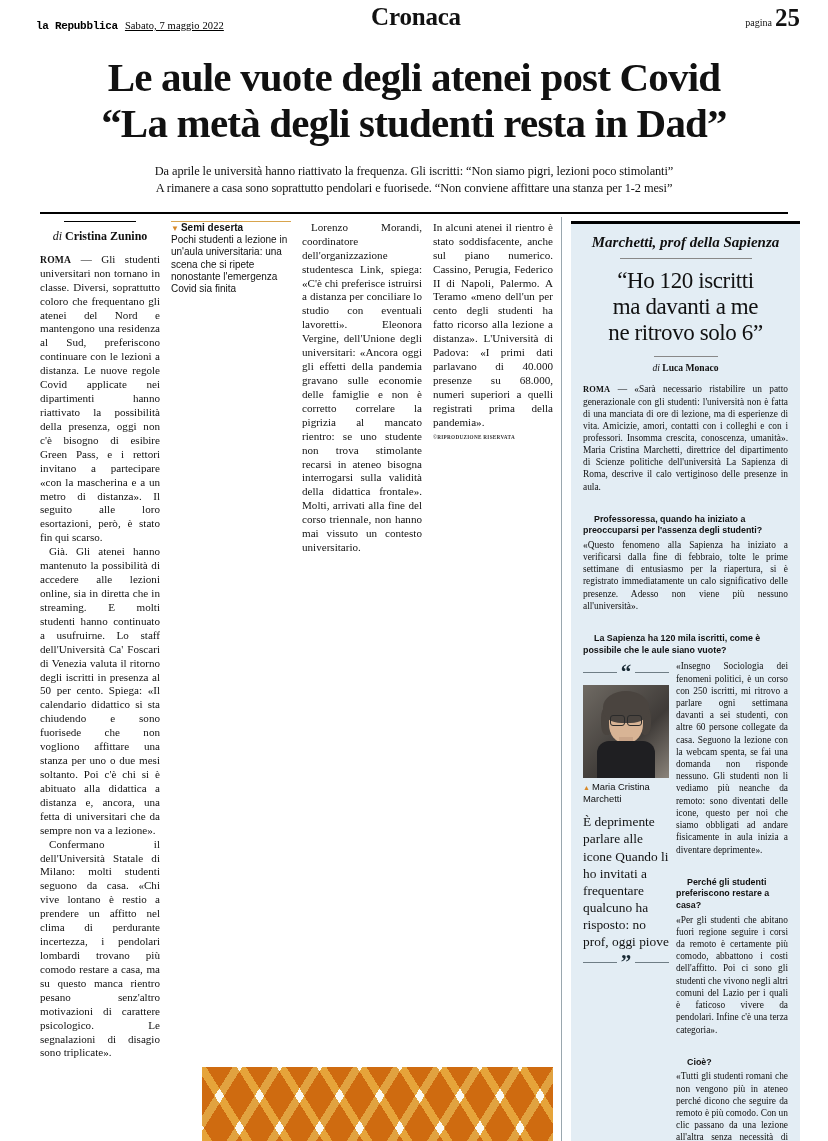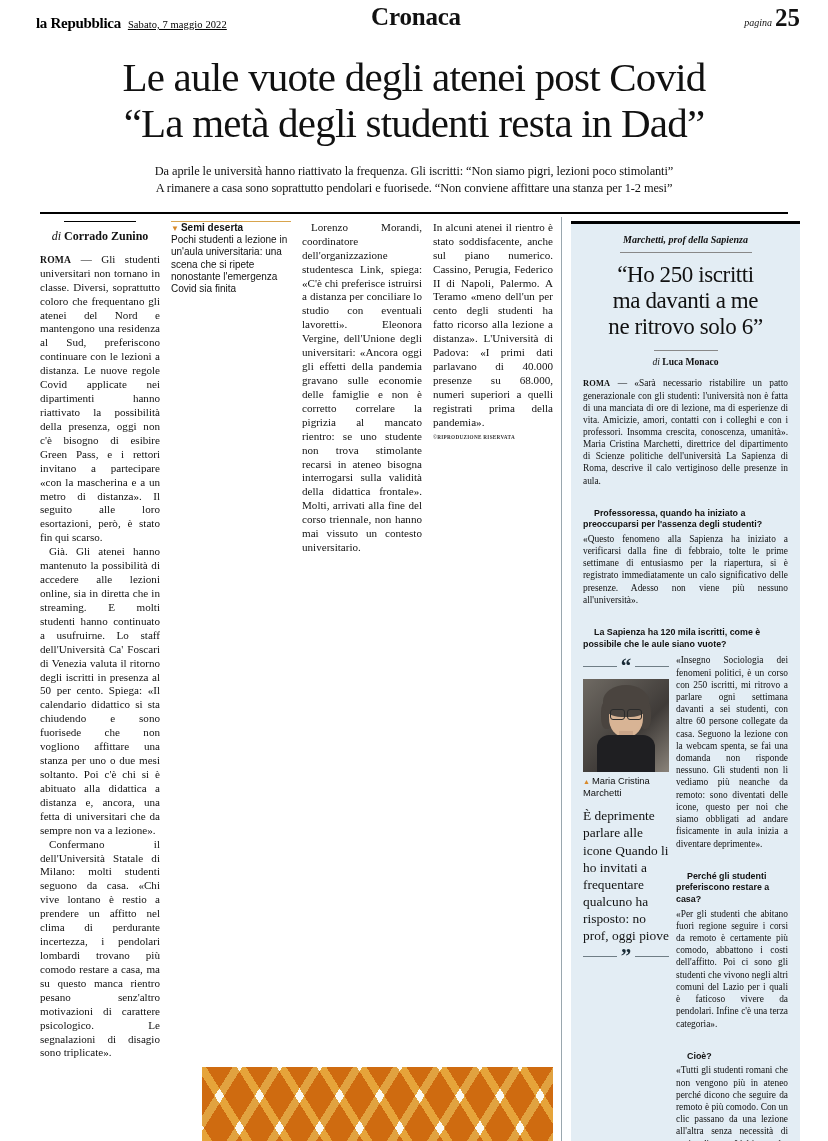--- a/index.html
+++ b/index.html
@@ -13,47 +13,47 @@
   .page { width: 828px; height: 1141px; position: relative; padding: 0; }
 
   
   .masthead {
     display: flex; align-items: flex-end; justify-content: space-between;
     padding: 8px 28px 4px 36px;
     height: 36px;
   }
   .mh-left { display: flex; align-items: baseline; gap: 7px; }
   .rep-logo {
-    font-family: Liberation Serif, serif;
-    font-weight: bold; font-size: 15px; letter-spacing: -0.3px;
+    font-family: Liberation Mono, monospace;
+    font-weight: bold; font-size: 11px; letter-spacing: -0.3px;
     color: #000;
   }
   .mh-date { font-size: 10.5px; color: #000; letter-spacing: 0.1px; text-decoration: underline; }
   .mh-center {
     font-family: "Liberation Serif", serif;
     font-size: 25px; font-weight: bold; letter-spacing: -0.2px;
     position: absolute; left: 4px; right: 0; text-align: center; top: 3px;
   }
   .mh-right { display: flex; align-items: baseline; gap: 3px; }
-  .mh-pagina { font-style: italic; font-size: 10px; }
+  .mh-pagina { font-size: 10px; }
   .mh-pagenum { font-size: 25px; font-weight: bold; font-family: "Liberation Serif", serif; }
 
   
   .topbox { margin: 0 28px 0 40px; border-top: 2px solid #000; }
   .ilcaso {
     text-align: center; font-weight: bold; font-size: 11px;
     letter-spacing: 1.6px; padding: 8px 0 7px;
     border-bottom: 1px solid #000;
   }
 
   
   .headline {
     text-align: center; margin: 18px 42px 0 42px;
     font-family: "Liberation Serif", serif;
-    font-weight: normal;
+    font-weight: bold;
     font-size: 41px; line-height: 1.13; letter-spacing: -0.8px;
   }
   .headline .l2 { display: block; }
   .subhead {
     text-align: center; margin: 16px 86px 0 86px;
     font-size: 12.4px; line-height: 1.42; letter-spacing: -0.1px;
   }
   .subhead div { white-space: nowrap; }
 
   
@@ -121,21 +121,21 @@
     position: absolute; left:0; right:0; top:0; height: 33%;
     background:
       repeating-linear-gradient(122deg, #e8a63c 0 26px, #fdfcf8 26px 34px),
       repeating-linear-gradient(58deg, #e3a442 0 26px, #fdfcf8 26px 34px);
     background-blend-mode: multiply;
   }
 
   
   .rp-inner { padding: 10px 12px 12px; }
   .rp-kicker {
-    text-align:center; font-style: italic; font-weight: bold; font-size: 10px;
+    text-align:center; font-style: italic; font-weight: bold; font-size: 15px;
     margin-bottom: 7px;
   }
   .rp-rule { border-top:1px solid #888; width: 132px; margin: 0 auto 9px; }
   .rp-title {
     text-align:center; font-family:"Liberation Serif",serif;
     font-size: 23px; line-height:1.13; letter-spacing:-0.4px;
   }
   .rp-rule2 { border-top:1px solid #888; width: 64px; margin: 10px auto 5px; }
   .rp-by { text-align:center; font-size:9.6px; }
   .rp-by i { font-style: italic; }
@@ -215,21 +215,21 @@
   <div class="content">
 
     <div class="left-zone">
 
       <div class="cols">
 
         <div class="col">
           <div class="byline-rule"></div>
           <div class="byline" style="padding-top:0;">
             <span class="di">di</span>
-            <span class="nm">Corrado Zunino</span>
+            <span class="nm">Cristina Zunino</span>
           </div>
           <p class="body first"><span class="dateline">ROMA</span> <span>— Gli studenti universitari non tornano in classe. Diversi, soprattutto coloro che frequentano gli atenei del Nord e mantengono una residenza al Sud, preferiscono continuare con le lezioni a distanza. Le nuove regole Covid applicate nei dipartimenti hanno riattivato la possibilità della presenza, oggi non c'è bisogno di esibire Green Pass, e i rettori invitano a partecipare «con la mascherina e a un metro di distanza». Il seguito alle loro esortazioni, però, è stato fin qui scarso.</span></p>
           <p class="body">Già. Gli atenei hanno mantenuto la possibilità di accedere alle lezioni online, sia in diretta che in streaming. E molti studenti hanno continuato a usufruirne. Lo staff dell'Università Ca' Foscari di Venezia valuta il ritorno degli iscritti in presenza al 50 per cento. Spiega: «Il calendario didattico si sta chiudendo e sono fuorisede che non vogliono affittare una stanza per uno o due mesi soltanto. Poi c'è chi si è abituato alla didattica a distanza e, ancora, una fetta di universitari che da sempre non va a lezione».</p>
           <p class="body">Confermano il dell'Università Statale di Milano: molti studenti seguono da casa. «Chi vive lontano è restio a prendere un affitto nel clima di perdurante incertezza, i pendolari lombardi trovano più comodo restare a casa, ma su questo manca rientro pesano senz'altro motivazioni di carattere psicologico. Le segnalazioni di disagio sono triplicate».</p>
         </div>
 
         <div class="col">
           <div class="caption">
             <div class="cap-title"><span class="cap-tri">▼</span><span>Semi deserta</span></div>
             <div class="cap-text">Pochi studenti a lezione in un'aula universitaria: una scena che si ripete nonostante l'emergenza Covid sia finita</div>
@@ -252,21 +252,21 @@
 
         </div>
       </div>
     </div>
 
     <div class="right-zone">
       <div class="rp-inner">
         <div class="rp-kicker">Marchetti, prof della Sapienza</div>
         <div class="rp-rule"></div>
         <div class="rp-title">
-          <div>“Ho 250 iscritti</div>
+          <div>“Ho 120 iscritti</div>
           <div>ma davanti a me</div>
           <div>ne ritrovo solo 6”</div>
         </div>
         <div class="rp-rule2"></div>
         <div class="rp-by">
           <i>di</i>
           <b>Luca Monaco</b>
         </div>
 
         <div class="rp-body">

